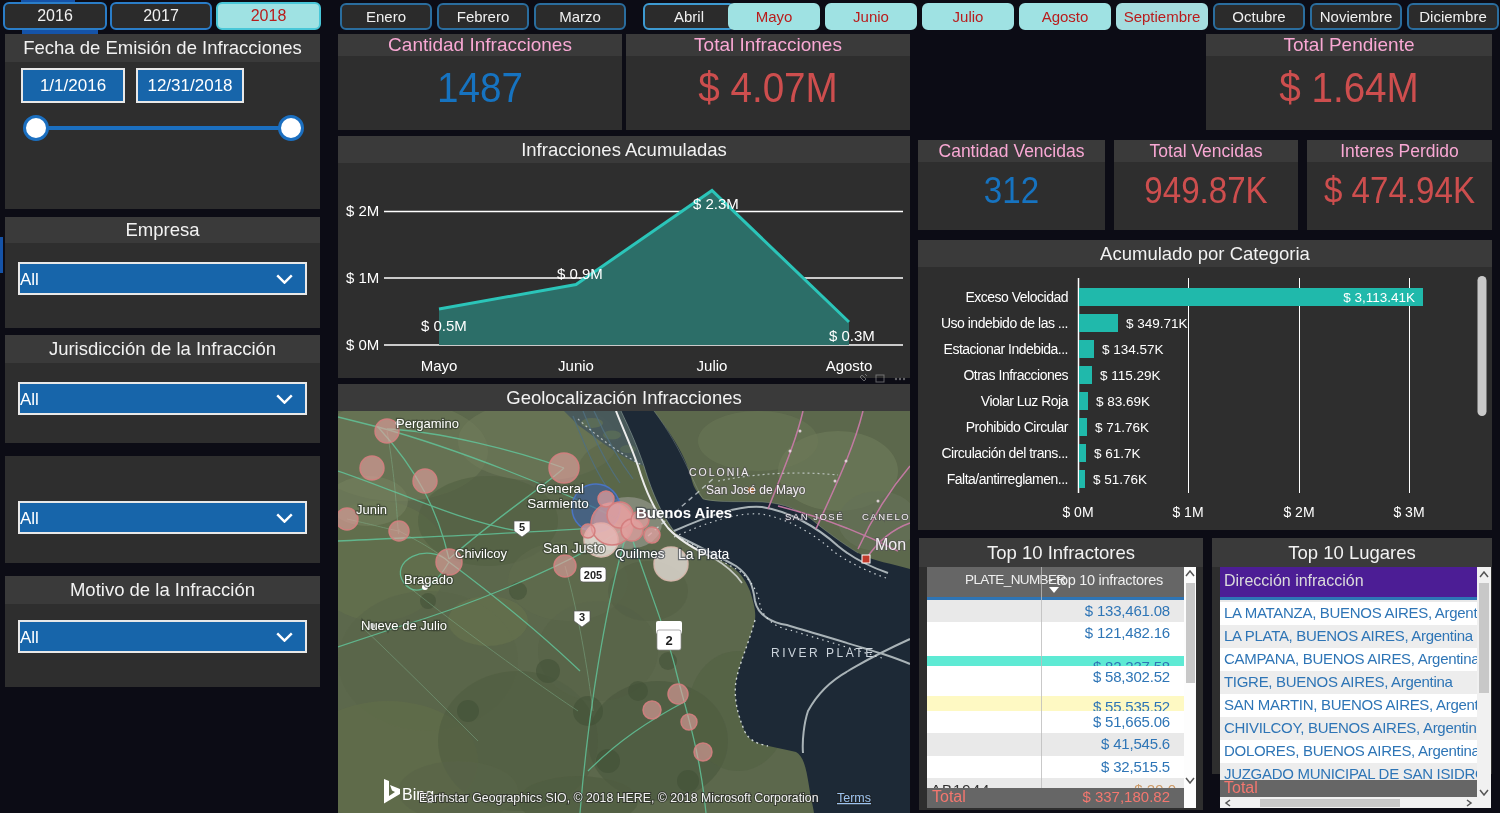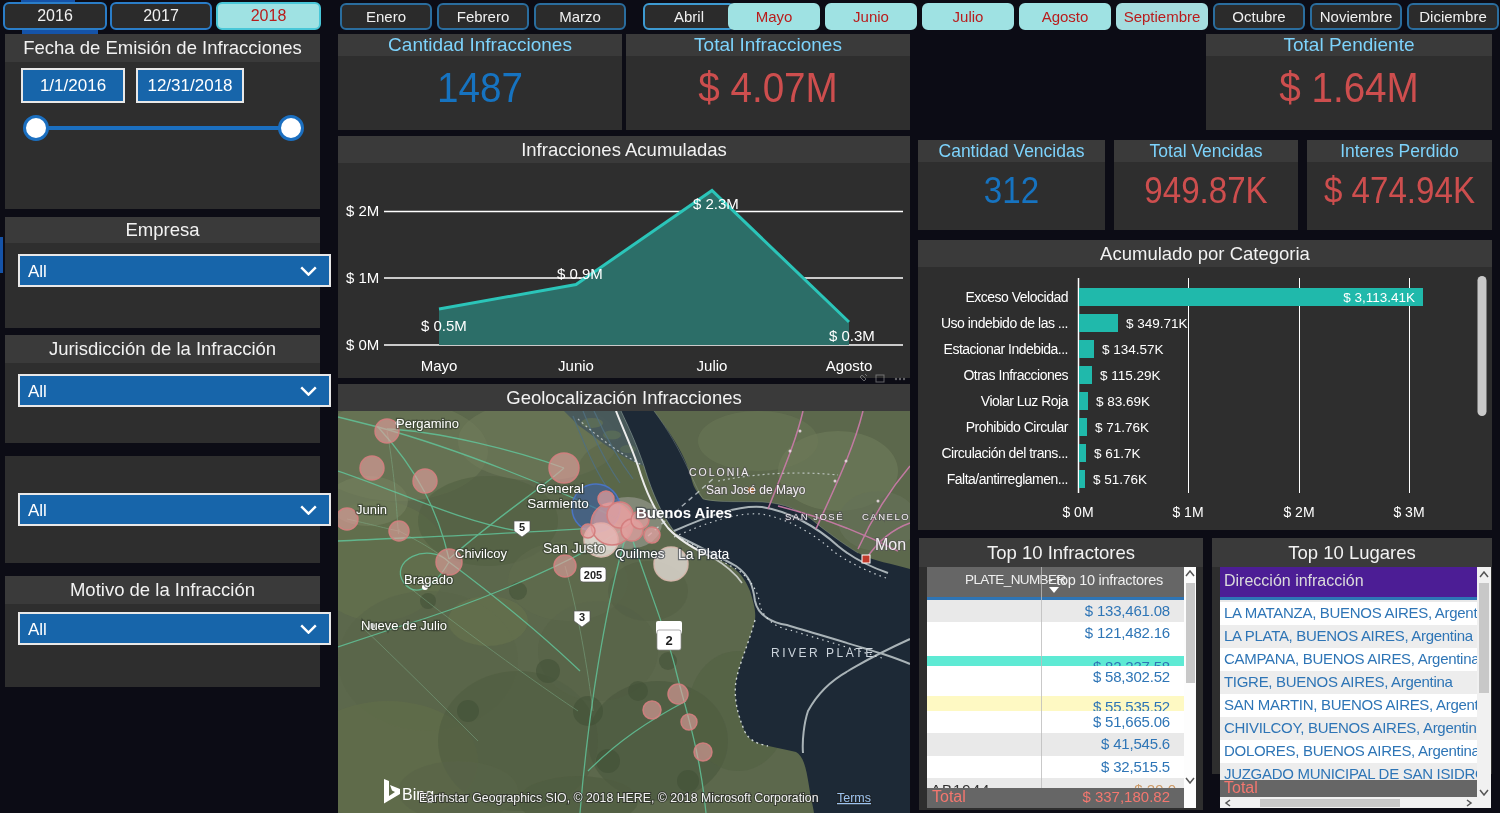--- a/index.html
+++ b/index.html
@@ -6,24 +6,24 @@
 #page{position:relative;width:1500px;height:813px;background:#0c0c15;overflow:hidden;
   font-family:"Liberation Sans",sans-serif;color:#fff;}
 .abs{position:absolute;}
 .panel{position:absolute;background:#2e2e2e;}
 .band{position:absolute;left:0;right:0;top:0;background:#3a3a3a;color:#f2f2f2;
   text-align:center;font-size:18.5px;}
 .btn{position:absolute;height:23px;border-radius:6px;border:2px solid #2a6d9e;
   background:#2b2b2b;color:#f0f0f0;font-size:15px;text-align:center;line-height:23px;}
 .btn.sel{background:#9fe2e3;border-color:#9fe2e3;color:#b91c1c;}
 .yr{border-color:#2a7dc8;}
-.drop{position:absolute;left:13px;width:313px;height:33px;background:#1765aa;
-  border:2px solid #e8e8e8;color:#fff;font-size:17px;line-height:31px;padding-left:8px;box-sizing:border-box;}
+.drop{position:absolute;left:13px;width:289px;height:33px;background:#1765aa;
+  border:2px solid #e8e8e8;color:#fff;font-size:17px;line-height:31px;box-sizing:border-box;margin-top:8px;}
 .chev{position:absolute;right:12px;top:10px;width:17px;height:10px;}
-.ptitle{position:absolute;left:0;right:0;text-align:center;font-size:19px;color:#7dd3fc;}
+.ptitle{position:absolute;left:0;right:0;text-align:center;font-size:19px;color:#f9a8d4;}
 .kpinum{position:absolute;left:0;right:0;text-align:center;font-weight:400;}
 .blue{color:#1673c0;}
 .red{color:#cd4e4e;}
 .t1r{left:0;width:257px;height:22.3px;color:#2e75b6;text-align:right;padding-right:14px;box-sizing:border-box;font-size:15px;letter-spacing:-0.2px;line-height:22px;}
 .t2r{left:0;width:257px;height:23px;color:#2e75b6;font-size:15px;letter-spacing:-0.3px;line-height:22px;padding-left:4px;white-space:nowrap;overflow:hidden;box-sizing:border-box;}
 </style>
 </head>
 <body>
 <div id="page">
 

